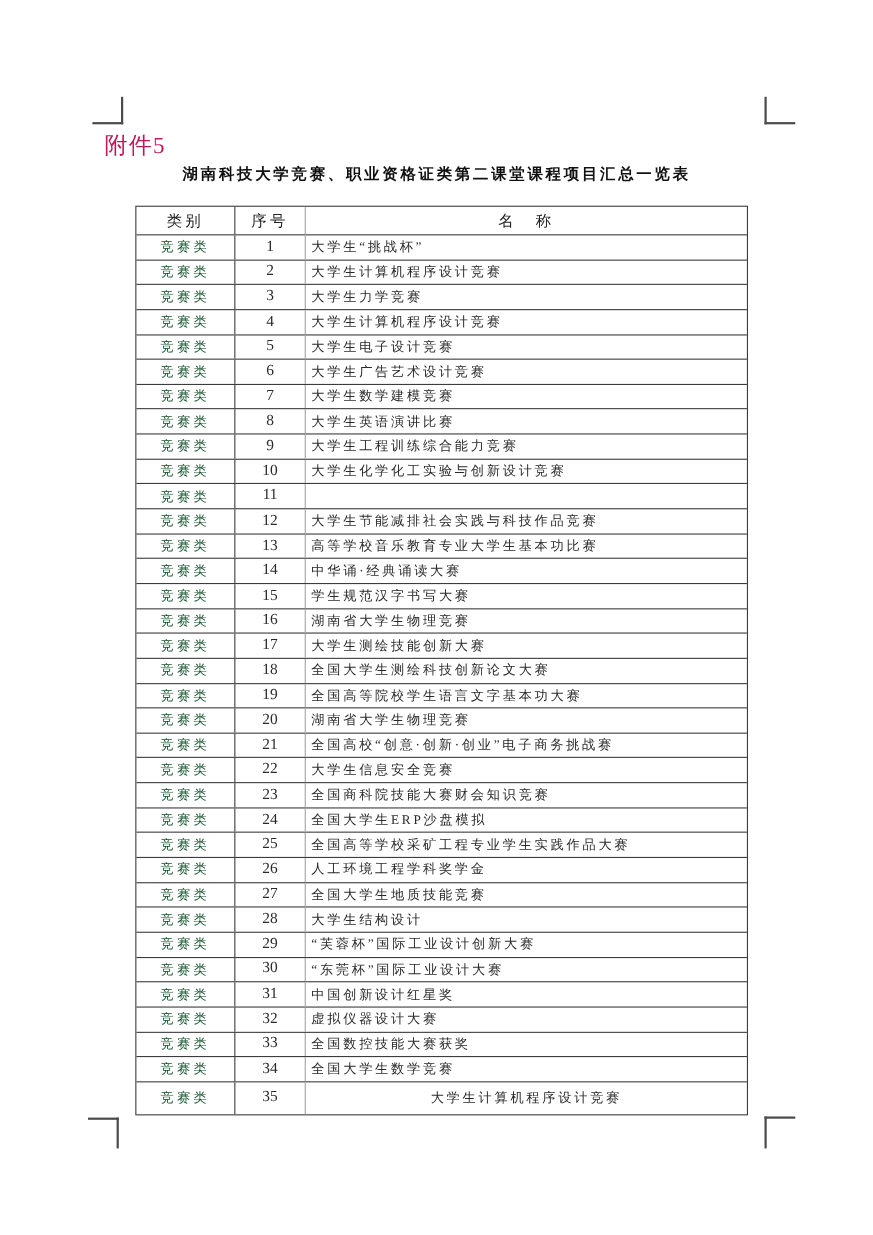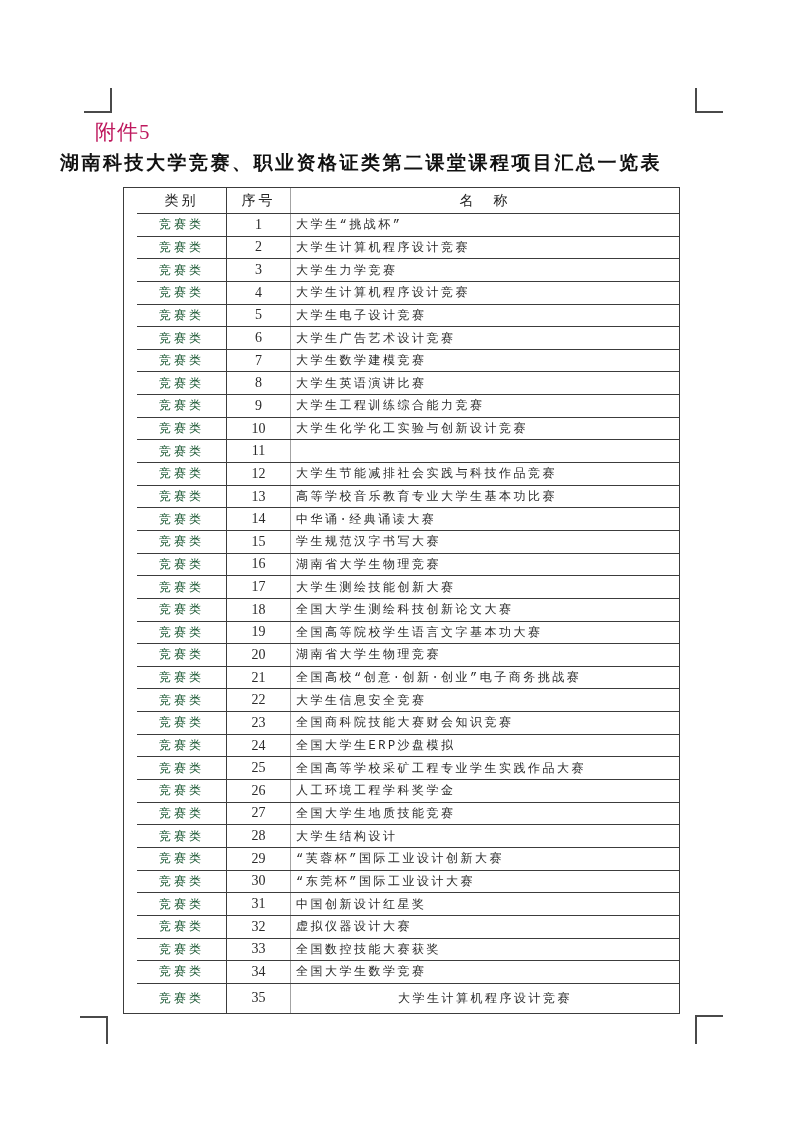--- a/index.html
+++ b/index.html
@@ -30,38 +30,37 @@
     font-size: 21px;
     letter-spacing: 1px;
     color: #be185d;
   }
 
   .doc-title {
     position: absolute;
     left: 60px;
     top: 150px;
     width: 674px;
-    text-align: left;
-    font-size: 19px;
+    text-align: center;
+    font-size: 14px;
     font-weight: bold;
     letter-spacing: 2.5px;
     color: #111;
     white-space: nowrap;
   }
 
   
   .summary-table {
     position: absolute;
     left: 123px;
     top: 187px;
     width: 557px;
     border: 1.5px solid #3c3c3c;
     box-sizing: border-box;
     background: #fff;
-    padding-left: 13px;
   }
   .trow {
     display: flex;
     height: 22.65px;
     border-top: 1px solid #3c3c3c;
     box-sizing: border-box;
   }
   .trow.header-row {
     height: 25px;
     border-top: none;
@@ -104,21 +103,20 @@
   }
   .cell-number {
     font-size: 14px;
     letter-spacing: 0;
     color: #2a2a2a;
   }
   .cell-name {
     font-size: 12px;
     letter-spacing: 2.5px;
     color: #2a2a2a;
-    font-family: Liberation Mono, monospace;
   }
   .trow.center-name .col-name { justify-content: center; padding-left: 0; }
 </style>
 </head>
 <body>
 
 <div class="mark mark-tl"></div>
 <div class="mark mark-tr"></div>
 <div class="mark mark-bl"></div>
 <div class="mark mark-br"></div>

